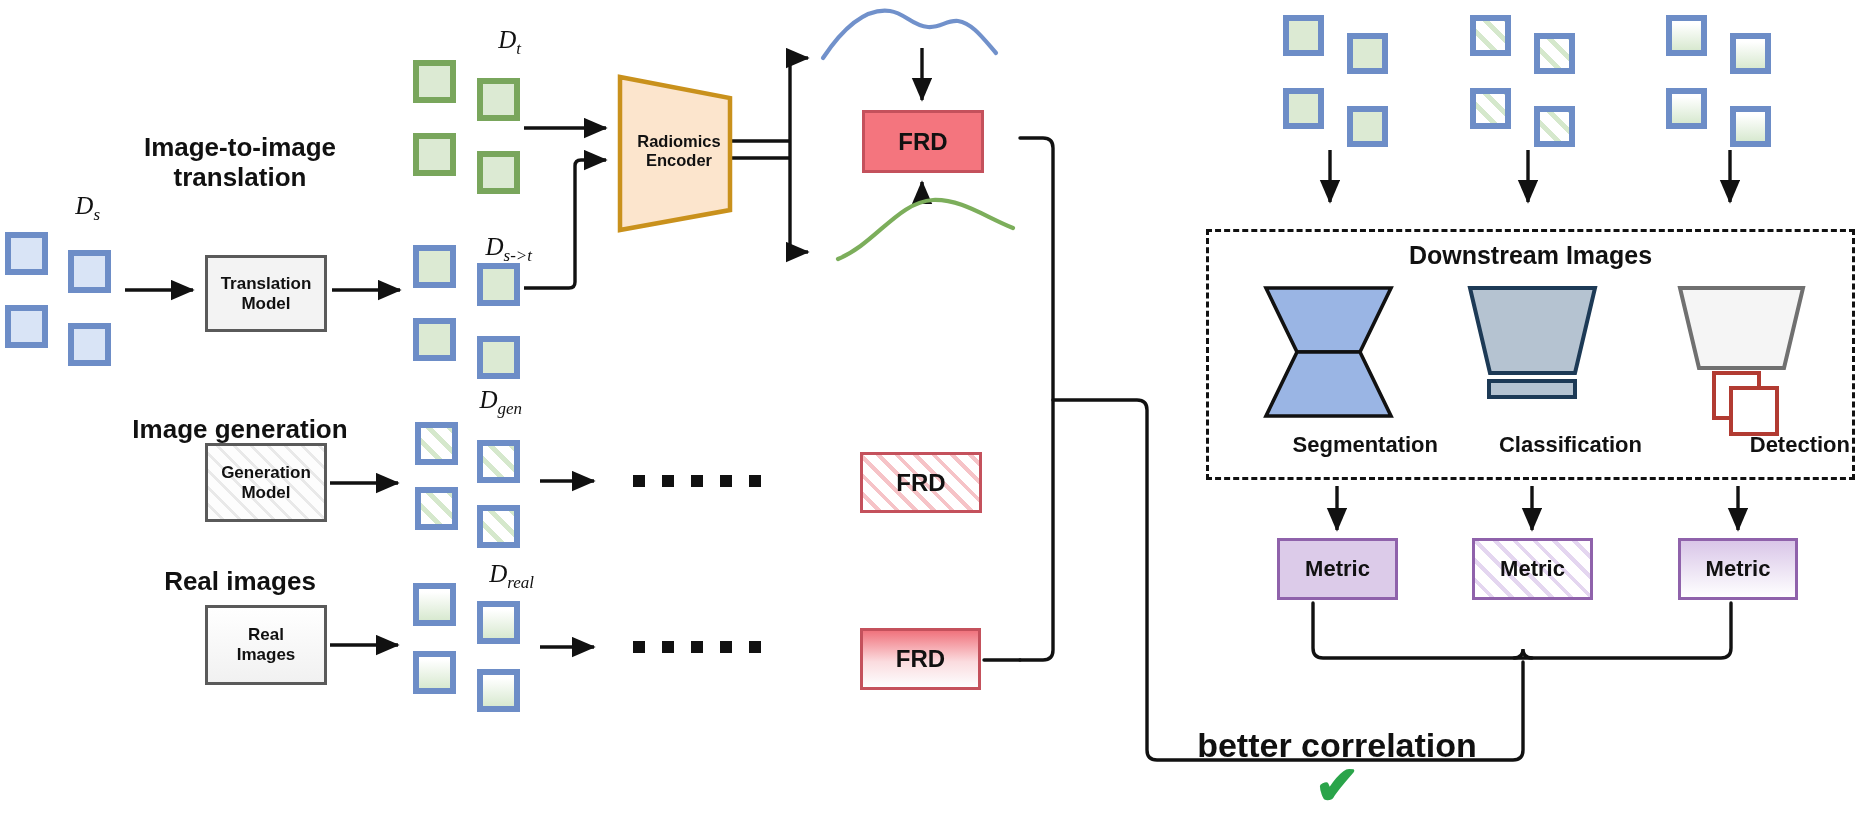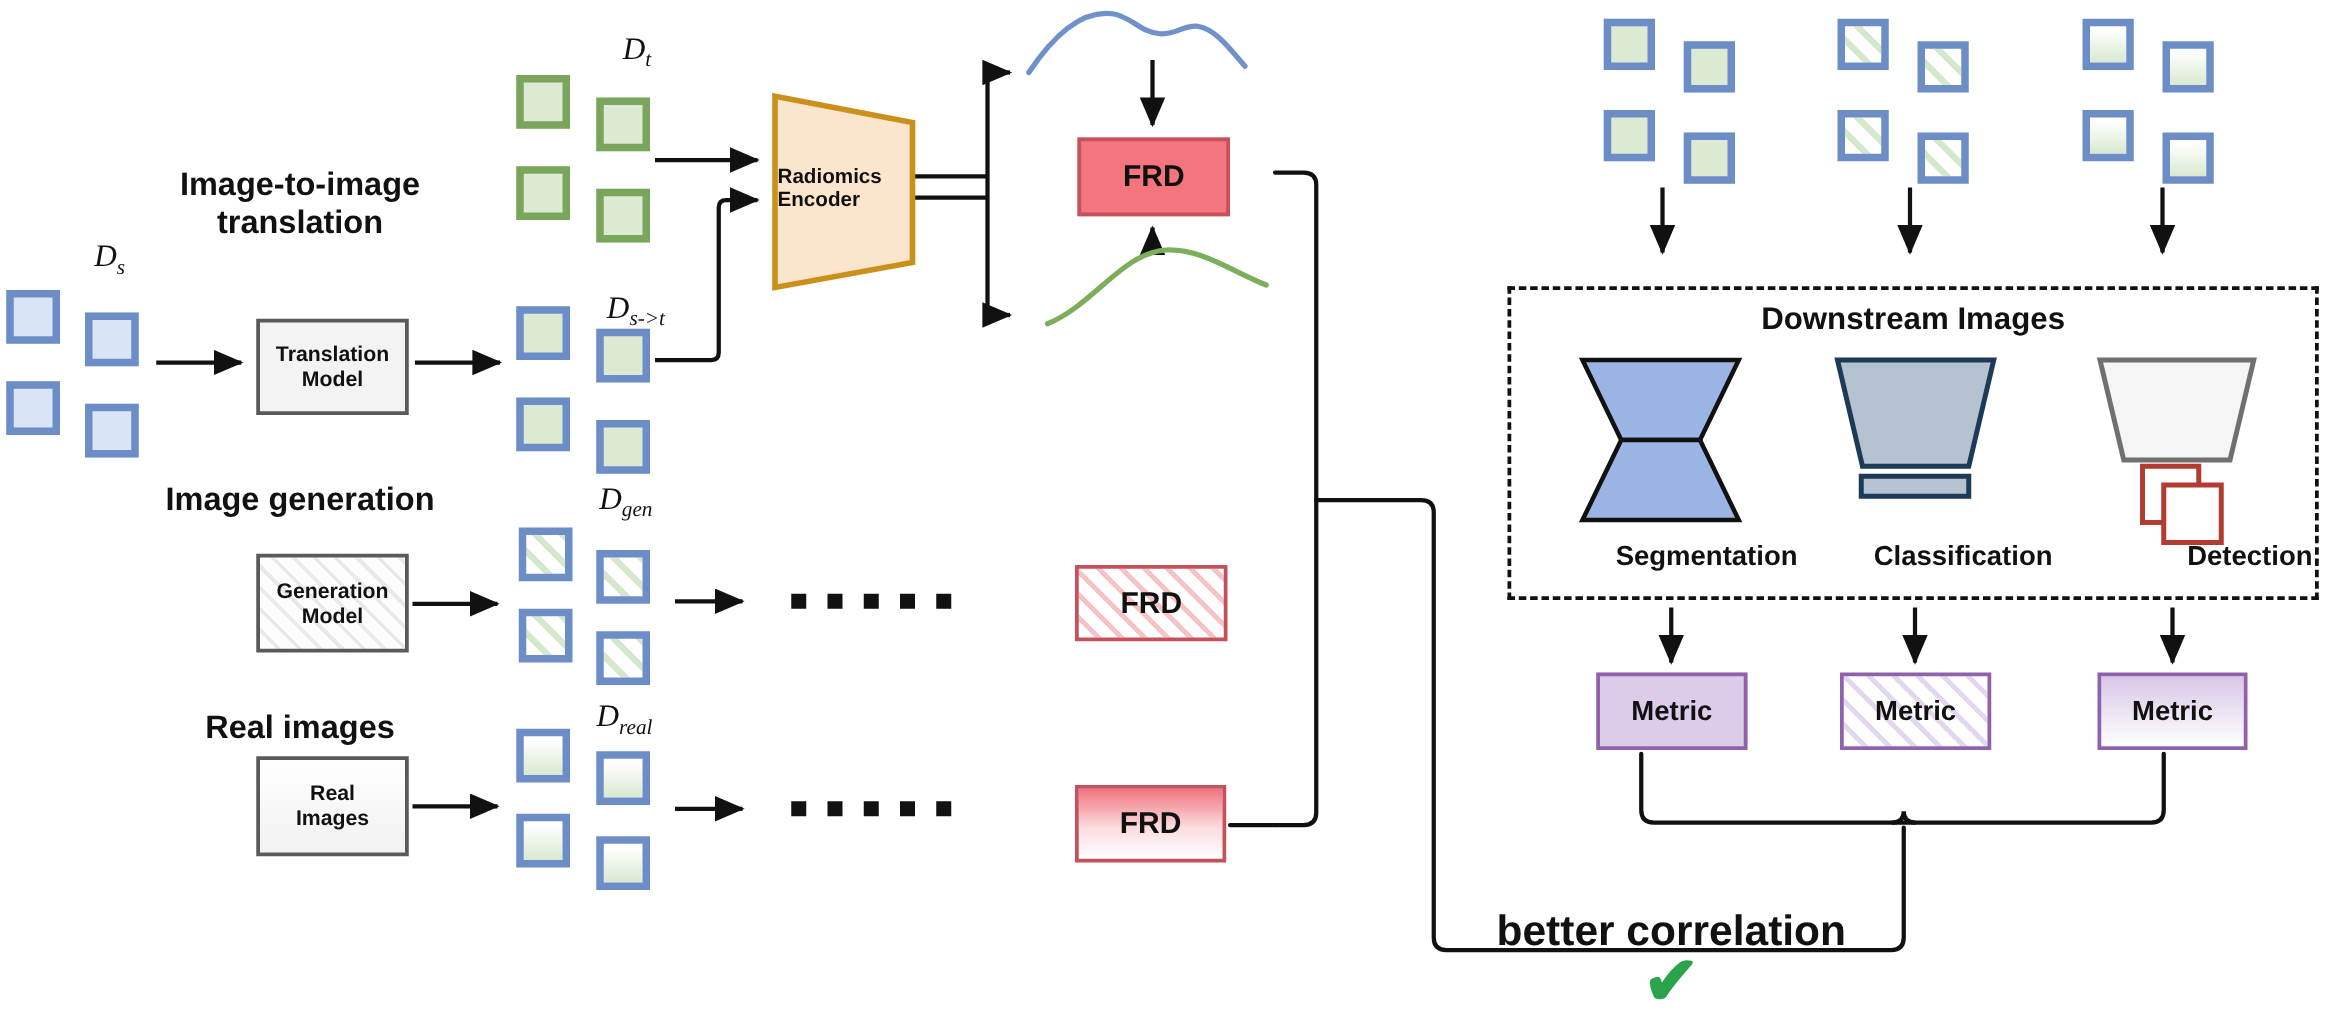--- a/index.html
+++ b/index.html
@@ -22,21 +22,21 @@
   .mathlbl{position:absolute;font-family:"Liberation Serif",serif;font-style:italic;
            font-size:25px;text-align:right;z-index:8;}
   .mathlbl sub{font-size:68%;font-style:italic;}
 
   .model-box{position:absolute;box-sizing:border-box;border:3.5px solid #5a5a5a;background:#f3f3f3;
              display:flex;flex-direction:column;align-items:center;justify-content:center;
              font-weight:bold;font-size:17px;line-height:20px;z-index:8;}
   .model-hatch{background:repeating-linear-gradient(45deg,#fdfdfd 0 9px,#e9e9e9 9px 12px);}
   .model-grad{background:linear-gradient(180deg,#ffffff 0%,#f1f1f1 100%);}
 
-  .enc-text{position:absolute;left:622px;top:132px;width:114px;
+  .enc-text{position:absolute;left:622px;top:132px;width:114px;text-align:center;
             font-weight:bold;font-size:16.5px;line-height:19px;z-index:8;}
 
   .frd{position:absolute;box-sizing:border-box;border:3.5px solid #c4515c;display:flex;
        align-items:center;justify-content:center;font-weight:bold;font-size:24px;z-index:8;}
   .frd-solid{background:#f4757e;}
   .frd-hatch{background:repeating-linear-gradient(45deg,#ffffff 0 9px,#f6c3c7 9px 13px);}
   .frd-grad{background:linear-gradient(180deg,#f0737d 0%,#fbdcdf 55%,#fdfeff 100%);}
 
   .metric{position:absolute;box-sizing:border-box;border:3px solid #8f62ab;display:flex;
           align-items:center;justify-content:center;font-weight:bold;font-size:22px;z-index:8;}
@@ -138,32 +138,32 @@
       <polygon points="1680,288 1803,288 1784,368 1699,368" fill="#f5f5f5" stroke="#707070" stroke-width="4"></polygon>
       <rect x="1714" y="373" width="45" height="45" fill="none" stroke="#b23b32" stroke-width="4"></rect>
       <rect x="1731" y="388" width="46" height="46" fill="#ffffff" stroke="#b23b32" stroke-width="4"></rect>
     </g>
   </svg>
 
   <div class="heading" style="top:132px;">
     <div>Image-to-image</div>
     <div>translation</div>
   </div>
-  <div class="heading" style="top:384px;">Image generation</div>
+  <div class="heading" style="top:414px;">Image generation</div>
   <div class="heading" style="top:566px;">Real images</div>
 
   <span class="mathlbl" style="left:20px;top:192px;width:80px;">
     <span>D</span><sub>s</sub></span>
   <span class="mathlbl" style="left:441px;top:26px;width:80px;">
     <span>D</span><sub>t</sub></span>
   <span class="mathlbl" style="left:402px;top:199px;width:130px;margin-top:34px;">
     <span>D</span><sub>s-&gt;t</sub></span>
   <span class="mathlbl" style="left:412px;top:386px;width:110px;">
     <span>D</span><sub>gen</sub></span>
-  <span class="mathlbl" style="left:412px;top:560px;width:110px;">
+  <span class="mathlbl" style="left:424px;top:560px;width:110px;">
     <span>D</span><sub>real</sub></span>
 
   <div class="model-box" style="left:205px;top:255px;width:122px;height:77px;">
     <div>Translation</div>
     <div>Model</div>
   </div>
   <div class="model-box model-hatch" style="left:205px;top:443px;width:122px;height:79px;">
     <div>Generation</div>
     <div>Model</div>
   </div>

